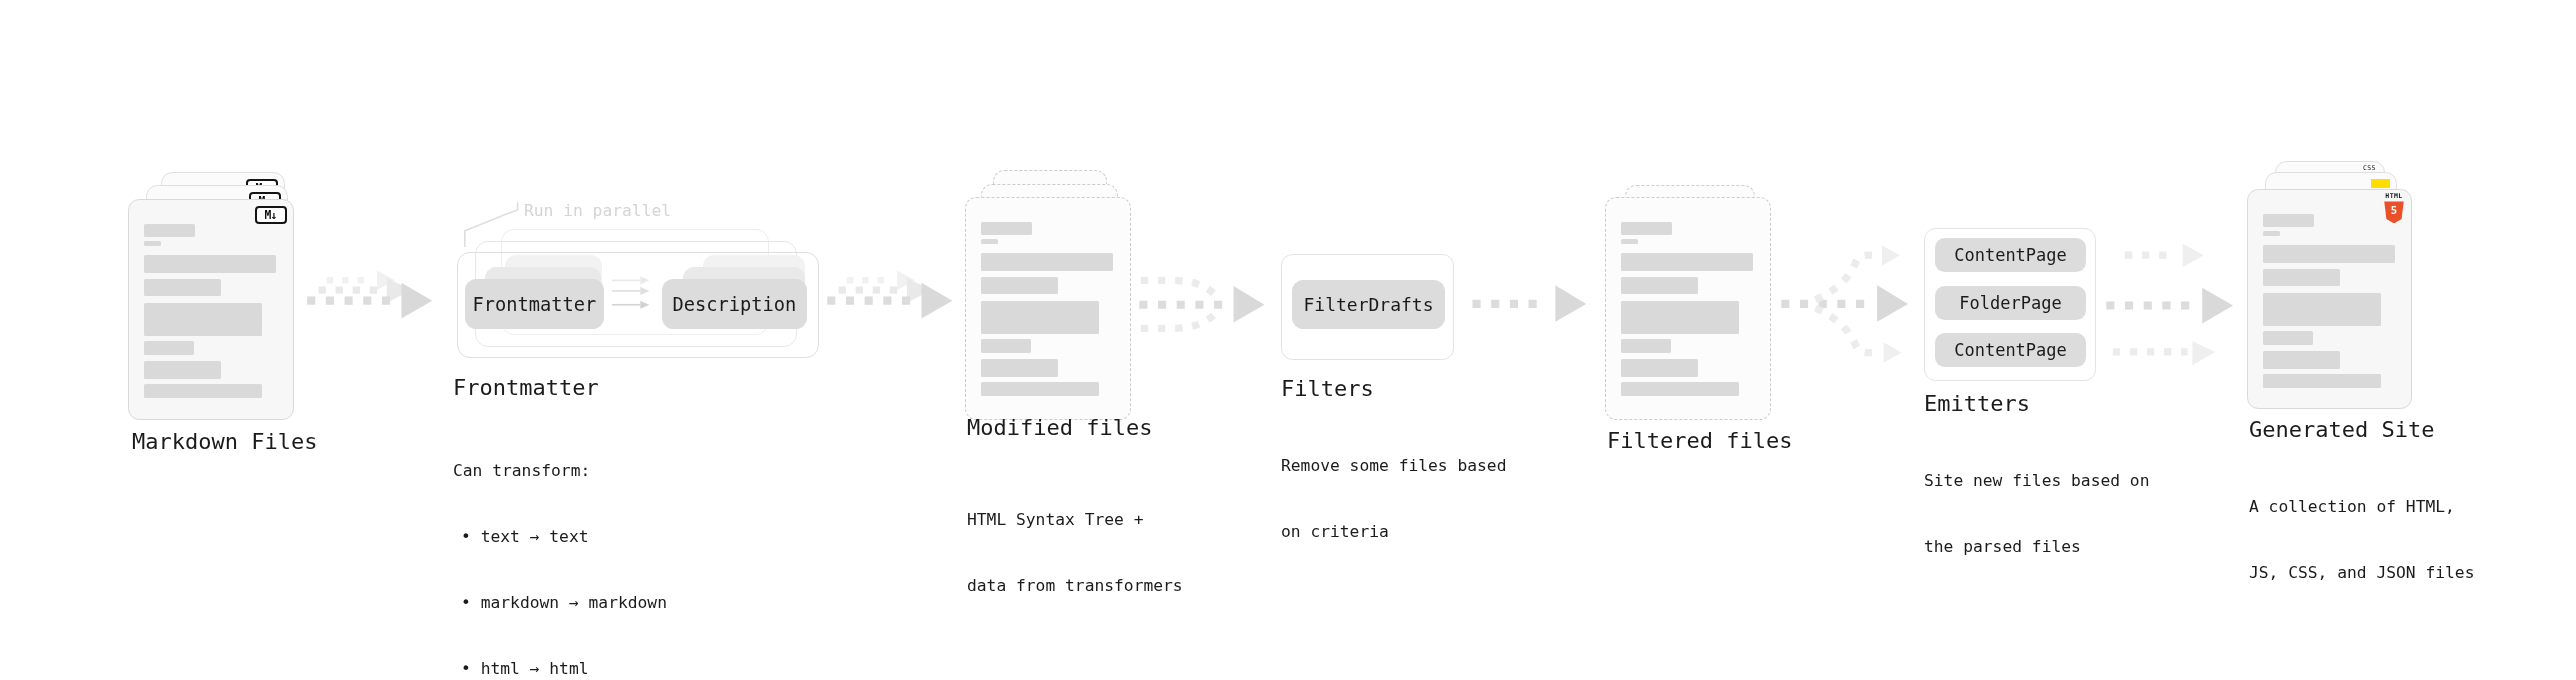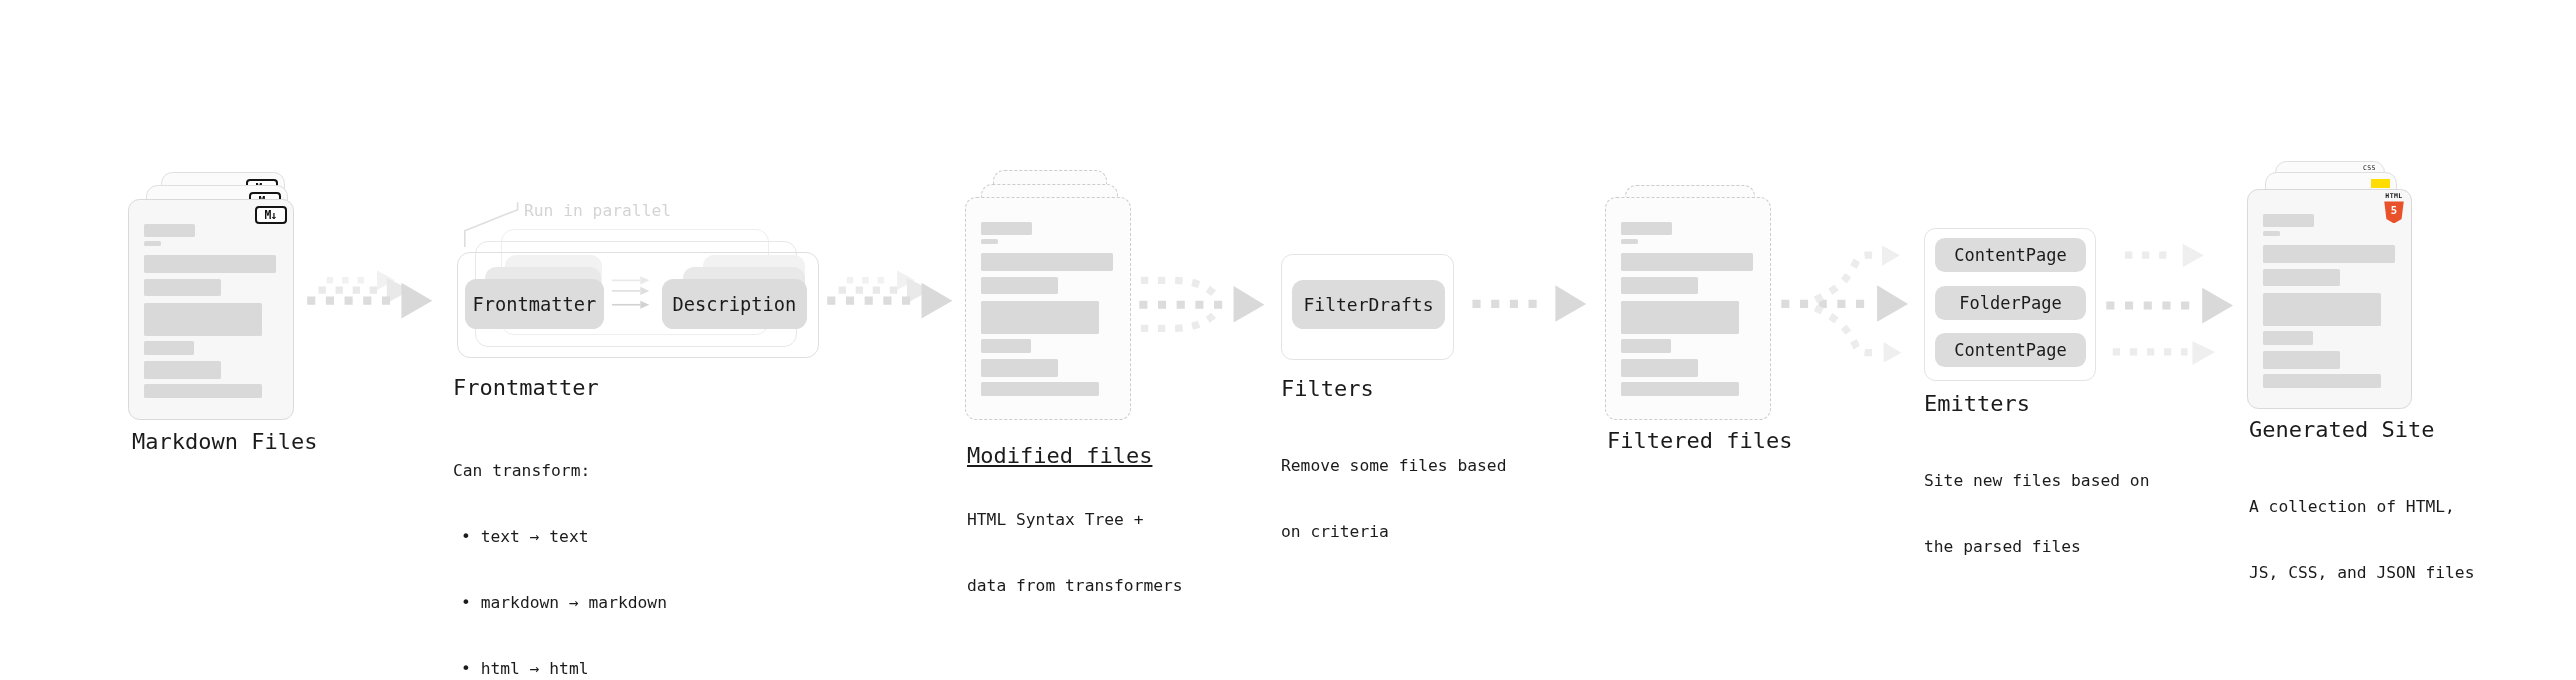--- a/index.html
+++ b/index.html
@@ -166,21 +166,21 @@
           <div class="bar" style="top: 24.4px; width: 51px; height: 12.2px;"></div>
           <div class="bar" style="top: 41px; width: 17px; height: 4.9px;"></div>
           <div class="bar" style="top: 55px; width: 132px; height: 18px;"></div>
           <div class="bar" style="top: 79px; width: 77px; height: 17px;"></div>
           <div class="bar" style="top: 103px; width: 118px; height: 32.5px;"></div>
           <div class="bar" style="top: 141px; width: 50px; height: 14px;"></div>
           <div class="bar" style="top: 161px; width: 77px; height: 18px;"></div>
           <div class="bar" style="top: 184px; width: 118px; height: 14px;"></div>
         </div>
     </div>
-    <div class="title" style="left:967px;top:444px;text-decoration:underline;">Modified files</div>
+    <div class="title" style="left:967px;top:416px;">Modified files</div>
     <div class="body" style="left:967px;top:465px;">
       <div>HTML Syntax Tree +</div>
       <div>data from transformers</div>
     </div>
   </div>
 
   <div class="layer">
     <div class="panel" style="left:1281px;top:254px;width:173px;height:106px;"></div>
     <div class="node" style="left:1292px;top:280px;width:153px;height:49px;font-size:18px;">FilterDrafts</div>
     <div class="title" style="left:1281px;top:377px;">Filters</div>

